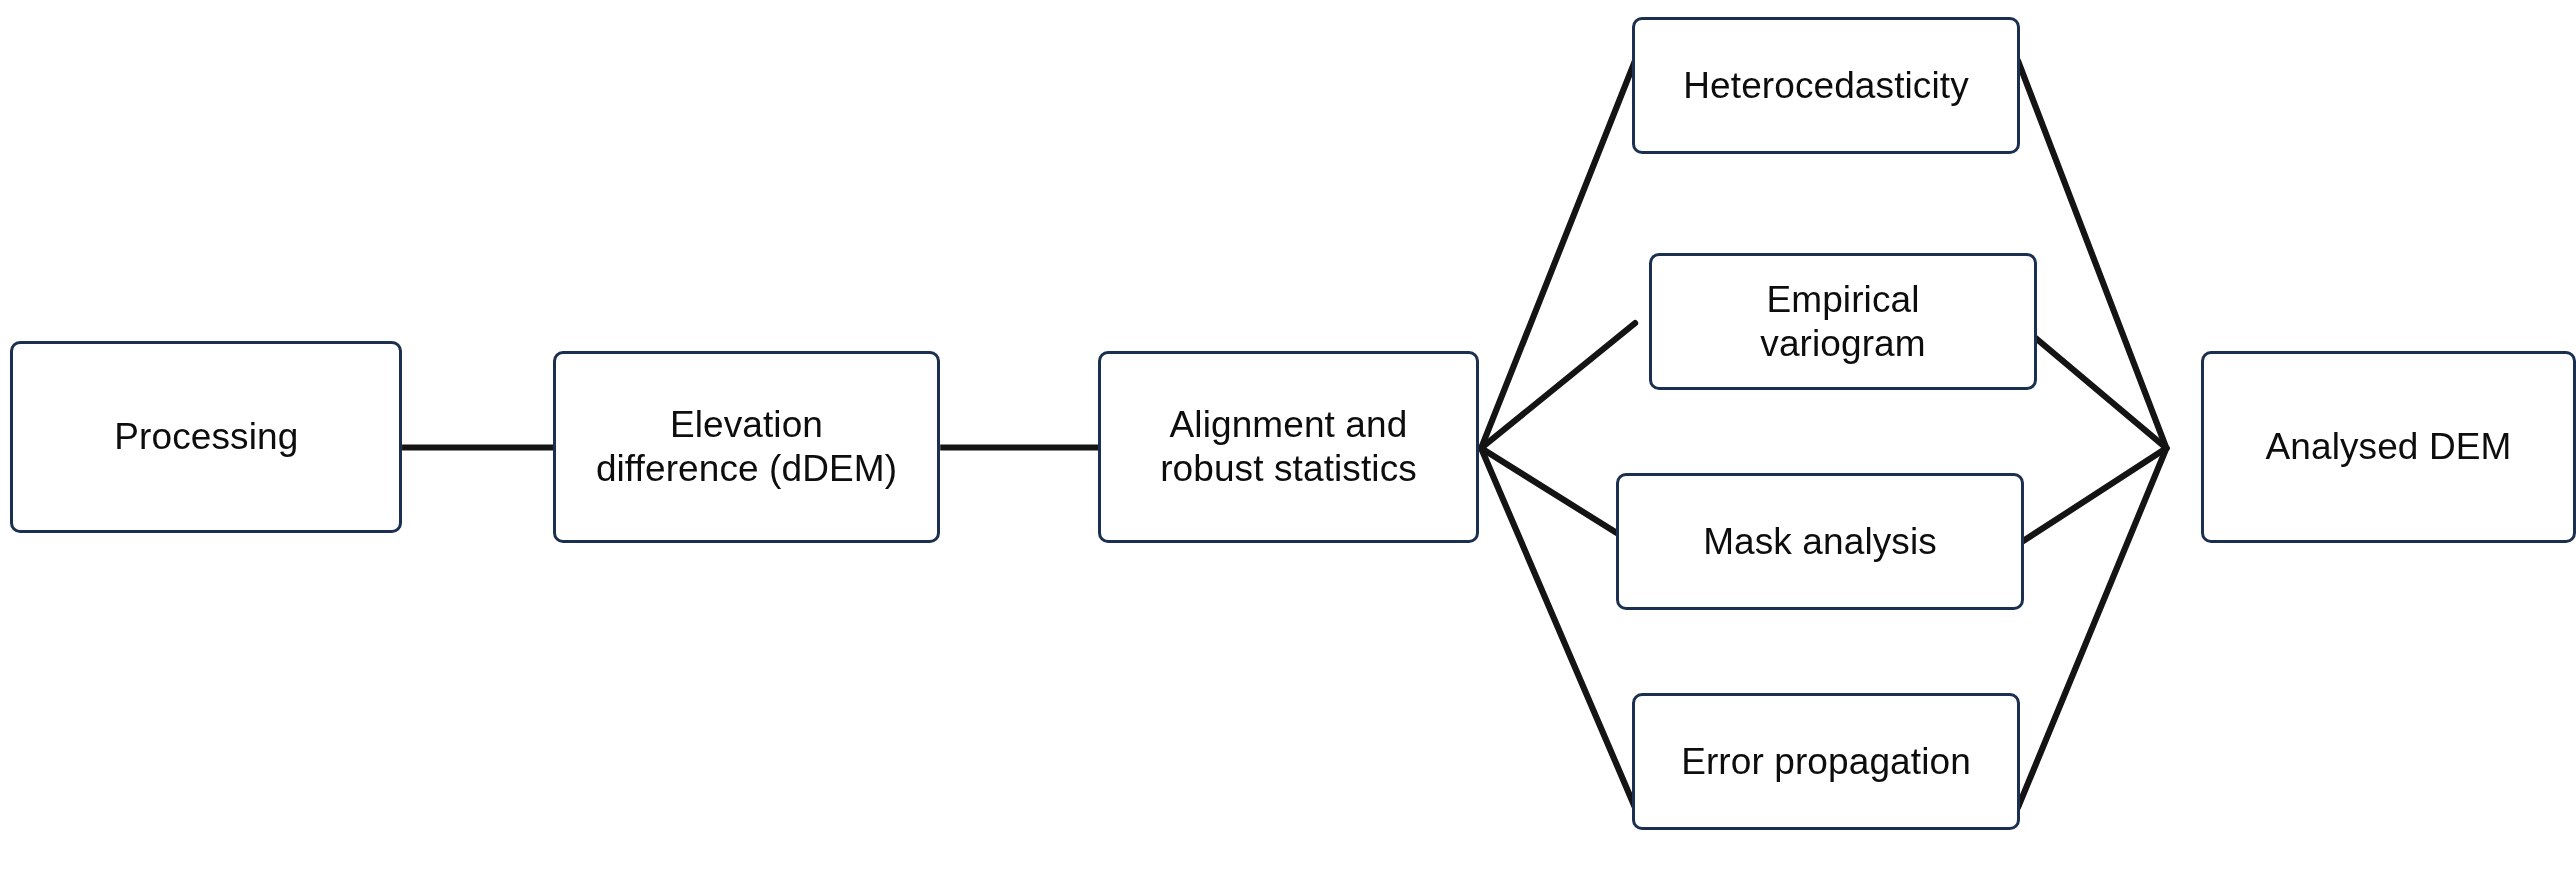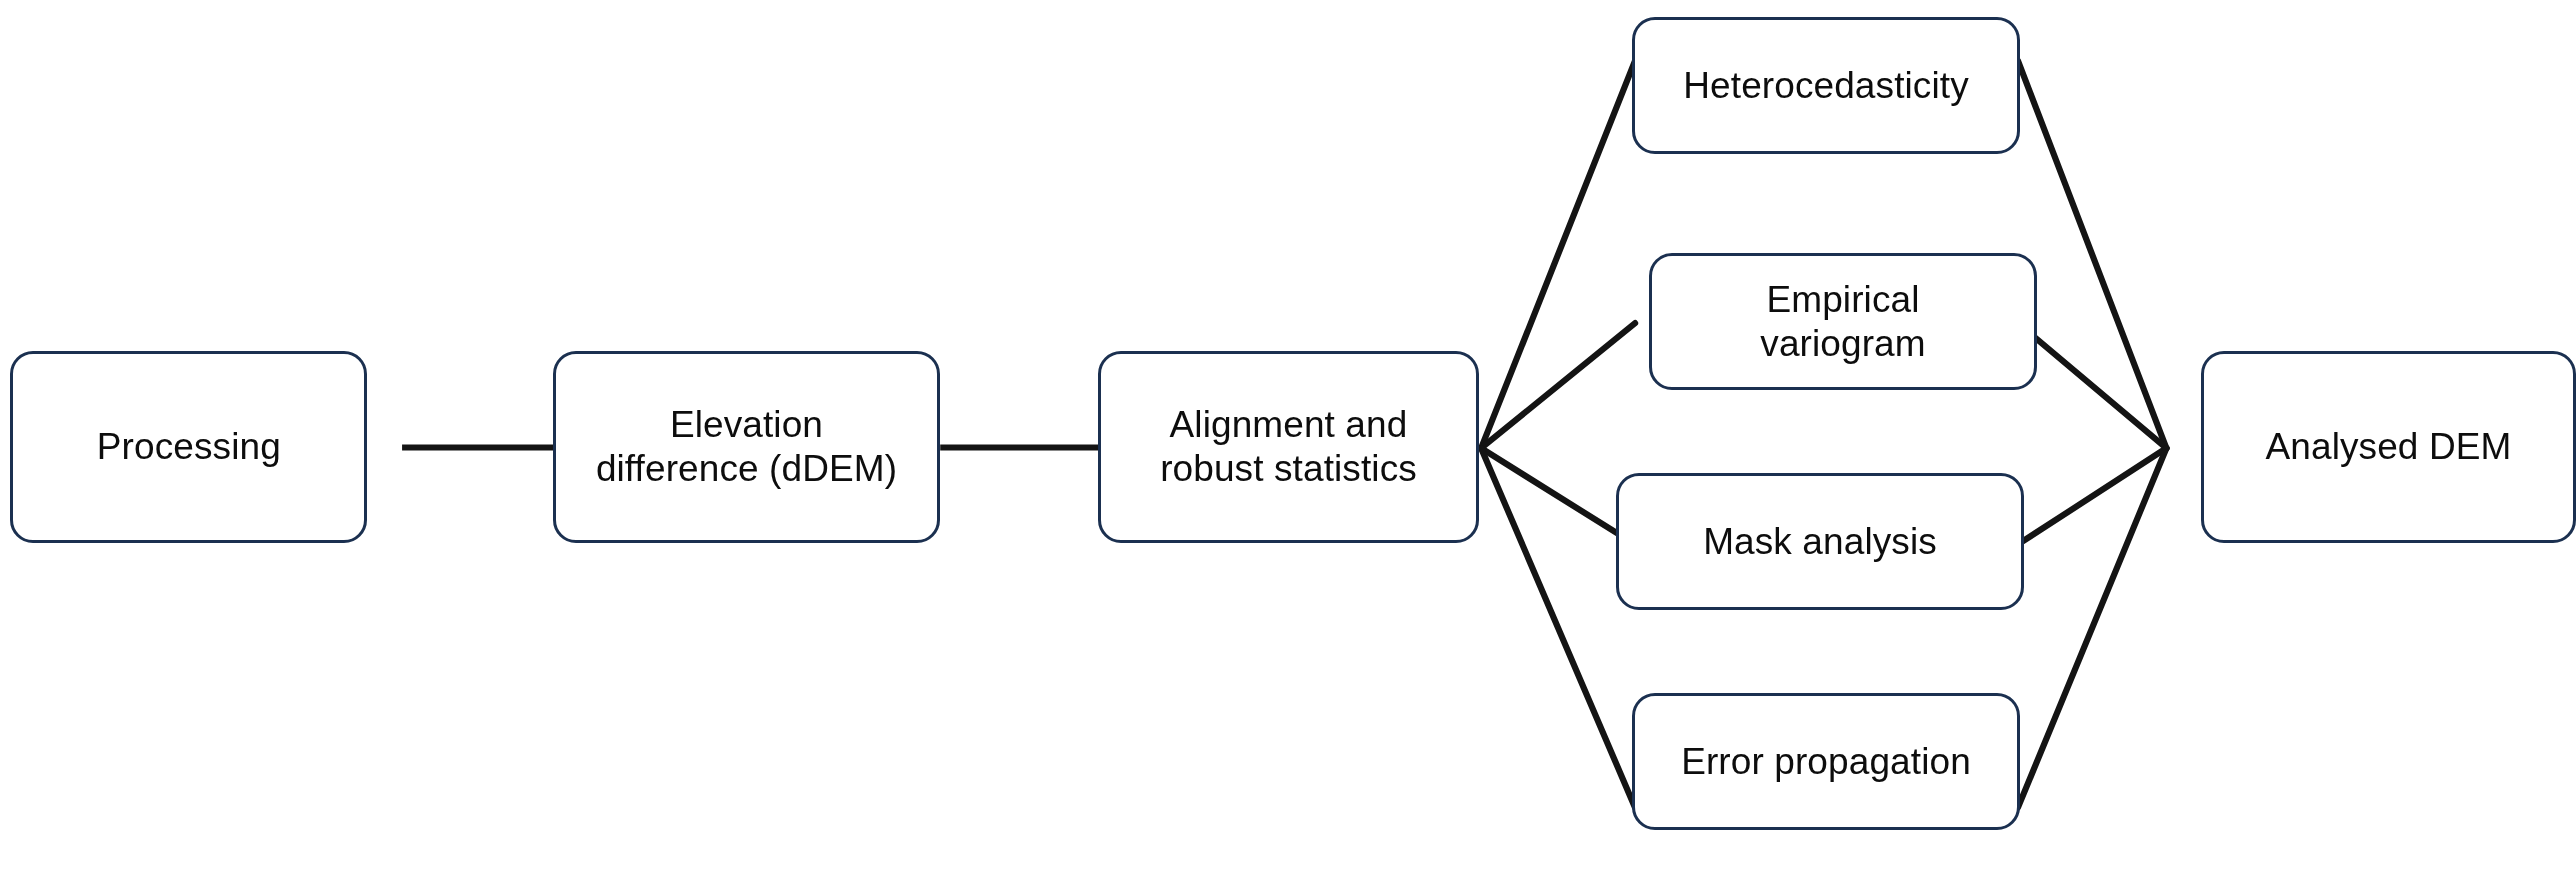--- a/index.html
+++ b/index.html
@@ -23,21 +23,21 @@
     top: 0;
     width: 2576px;
     height: 893px;
     pointer-events: none;
   }
   .node {
     position: absolute;
     box-sizing: border-box;
     background: #ffffff;
     border: 3.4px solid #1b3050;
-    border-radius: 23px;
+    border-radius: 10px;
     display: flex;
     align-items: center;
     justify-content: center;
     text-align: center;
     z-index: 2;
   }
   .node-label {
     color: #0d0d0d;
     font-size: 37px;
     line-height: 1.18;
@@ -81,21 +81,21 @@
       <line x1="2936" y1="470" x2="3152" y2="652" stroke="#141414" stroke-width="9" stroke-linecap="round"></line>
     </g>
     <g>
       <line x1="2936" y1="792" x2="3152" y2="652" stroke="#141414" stroke-width="9" stroke-linecap="round"></line>
     </g>
     <g>
       <line x1="2936" y1="1175" x2="3152" y2="652" stroke="#141414" stroke-width="9" stroke-linecap="round"></line>
     </g>
   </svg>
 
-  <div class="node" style="left:10.3px; top:351px; width:357px; height:192px;">
+  <div class="node" style="left:10.3px; top:341px; width:392px; height:192px;">
     <span class="node-label">Processing</span>
   </div>
 
   <div class="node" style="left:553px; top:351px; width:387px; height:192px;">
     <span class="node-label">Elevation
 difference (dDEM)</span>
   </div>
 
   <div class="node" style="left:1098px; top:351px; width:381px; height:192px;">
     <span class="node-label">Alignment and

